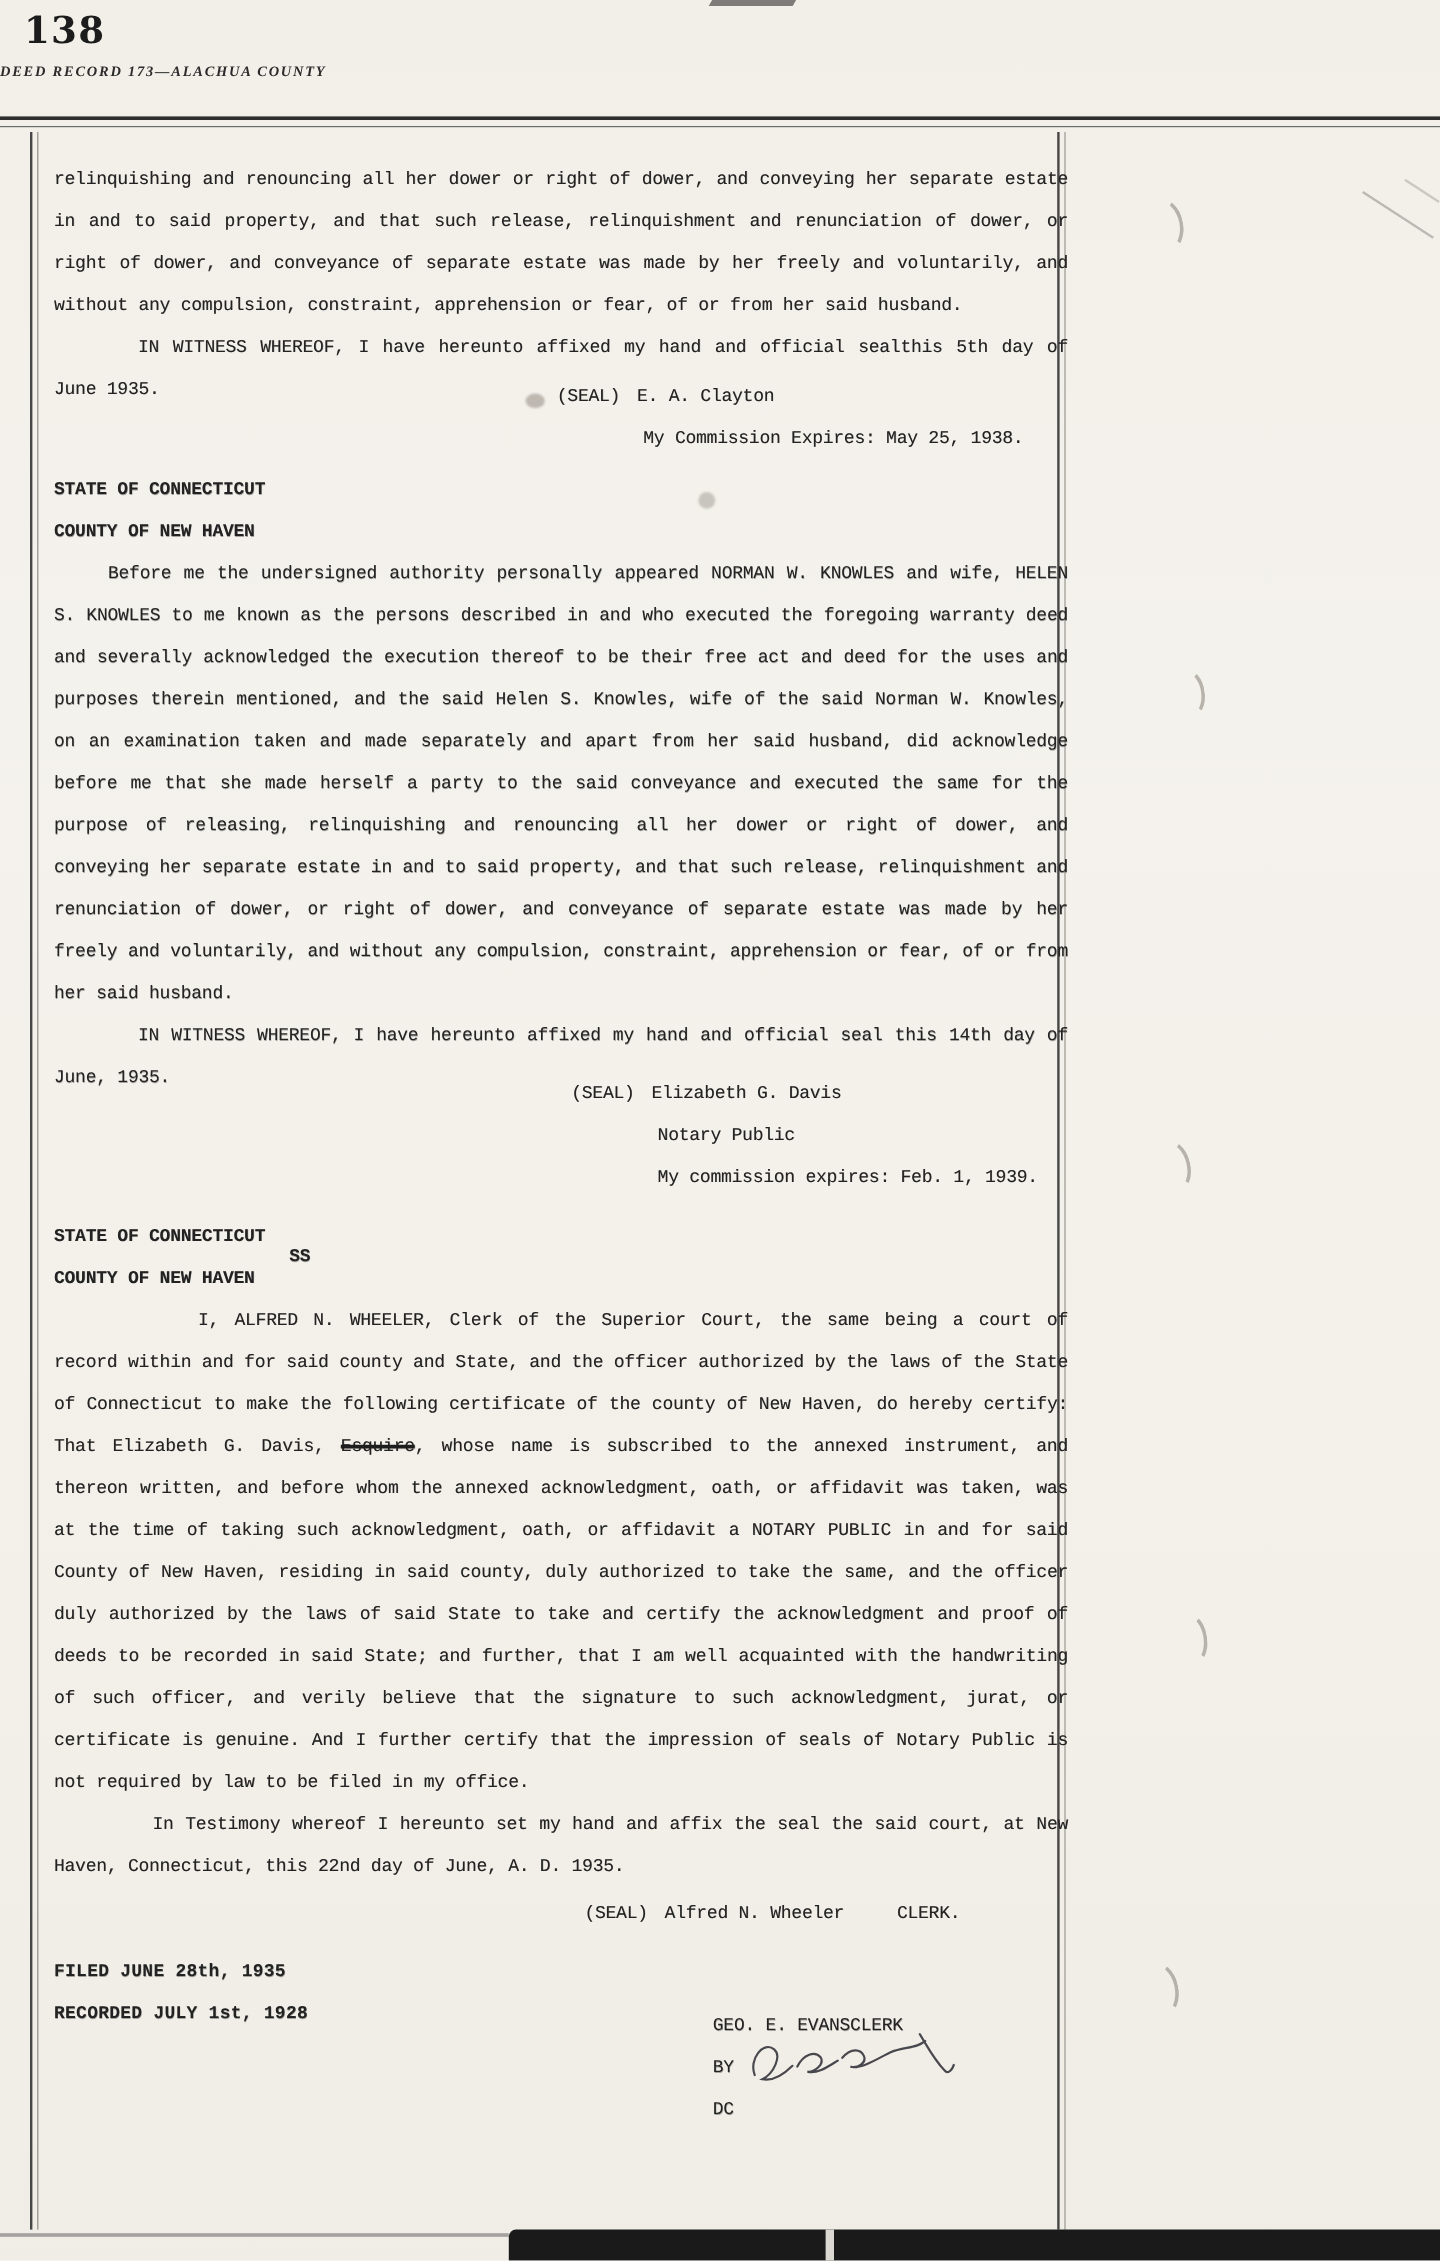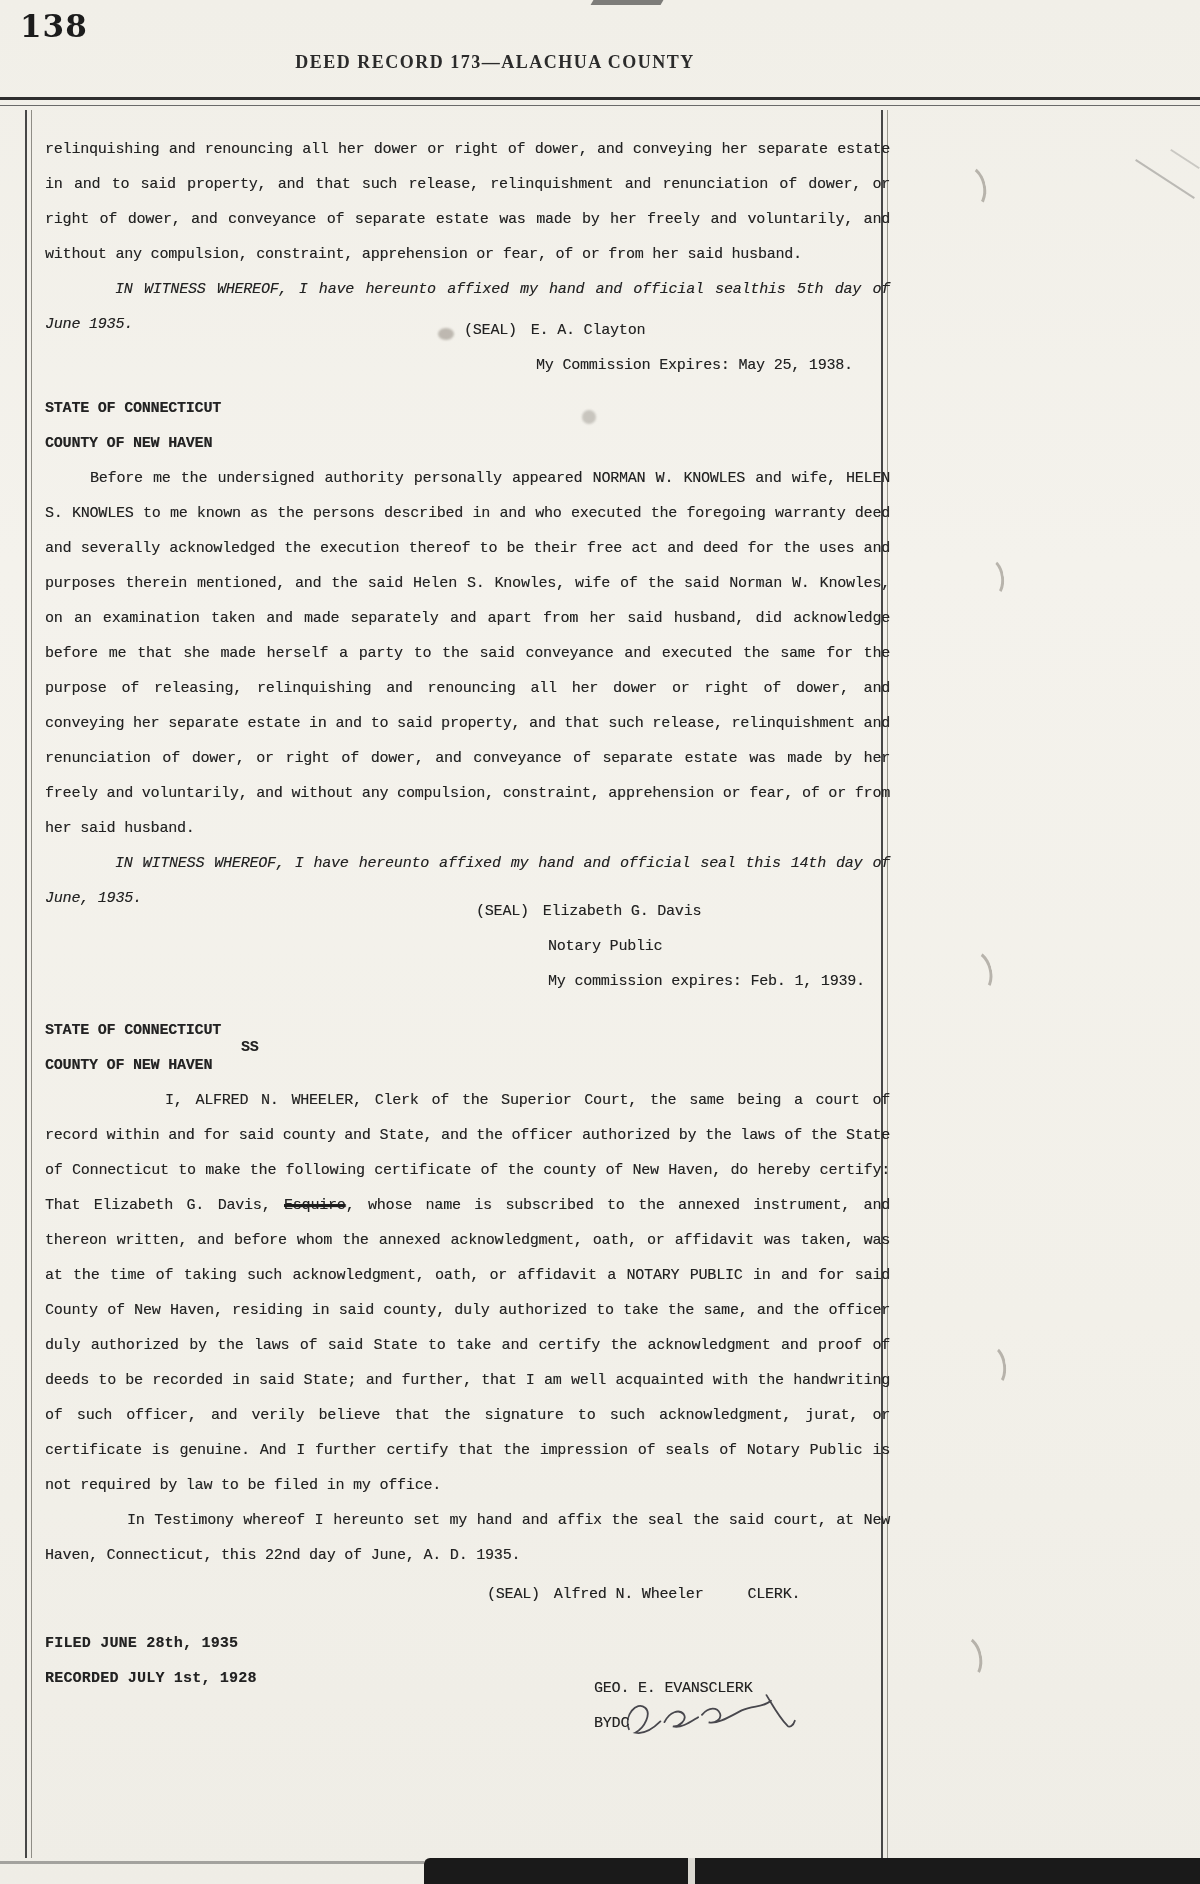--- a/index.html
+++ b/index.html
@@ -16,44 +16,43 @@
   }
 
   
   .page-number {
     position: absolute; top: 8px; left: 20px;
     font-family: "DejaVu Serif", serif;
     font-size: 31px; font-weight: bold; letter-spacing: 1px; color: #1c1c1c;
   }
   .header-title {
     position: absolute; top: 52px; left: 0; width: 990px;
-    text-align: center;
     font-family: "Liberation Serif", serif;
-    font-size: 18px; font-weight: bold; letter-spacing: 1.5px; color: #2b2b2b;
+    font-size: 12px; font-weight: bold; letter-spacing: 1.5px; color: #2b2b2b; font-style: italic;
   }
   .rule { position: absolute; left: 0; width: 100%; }
   .rule-thick { top: 97px; height: 3px; background: #2e2e2e; }
   .rule-thin  { top: 105px; height: 1px; background: #6a6a6a; }
 
   
   .vline { position: absolute; top: 110px; height: 1748px; }
   .vleft-outer  { left: 25px; width: 2px; background: #474747; }
   .vleft-inner  { left: 31px; width: 1px; background: #8f8d86; }
   .vright-inner { left: 881px; width: 2px; background: #474747; }
   .vright-outer { left: 887px; width: 1px; background: #9a988f; }
 
   
   .text-column {
     position: absolute; left: 45px; top: 132px; width: 845px;
     font-size: 15px; letter-spacing: -0.2px; line-height: 35px;
     text-align: justify;
     text-shadow: 0.3px 0.3px 0.4px rgba(20,20,20,0.35);
   }
   .para { margin: 0; }
-  .indent-witness   { text-indent: 70px; font-style: italic; }
+  .indent-witness   { text-indent: 70px; }
   .indent-before    { text-indent: 45px; }
   .indent-clerk     { text-indent: 120px; }
   .indent-testimony { text-indent: 82px; }
 
   .seal-block { margin-left: 419px; margin-top: -29px; }
   .seal-block .seal-line { display: flex; gap: 14px; }
   .seal-block .seal-sub  { padding-left: 72px; }
   .seal2 { margin-left: 431px; margin-top: -22px; }
 
   .heading { font-weight: bold; margin-top: 8px; }
@@ -62,21 +61,21 @@
 
   .struck { text-decoration: line-through; text-decoration-thickness: 3px; text-decoration-color: #1d1d1d; }
 
   .seal-line3 { display: flex; margin-left: 442px; margin-top: 4px; gap: 14px; }
   .seal-line3 .clerk-title { margin-left: 30px; }
 
   .recording-block { margin-top: 14px; font-weight: bold; letter-spacing: 0.2px; }
 
   .footer-block { margin-left: 549px; margin-top: -25px; width: 252px; }
   .footer-row { display: flex; }
-  .by-row { position: relative; padding-right: 14px; }
+  .by-row { position: relative; padding-right: 14px; flex-direction: column; }
   .signature-svg {
     position: absolute; left: 30px; top: -14px;
     width: 175px; height: 46px;
     transform: rotate(-5deg);
     opacity: 0.85;
   }
 
   
   .artifact { position: absolute; pointer-events: none; }
   .hole-curve {

